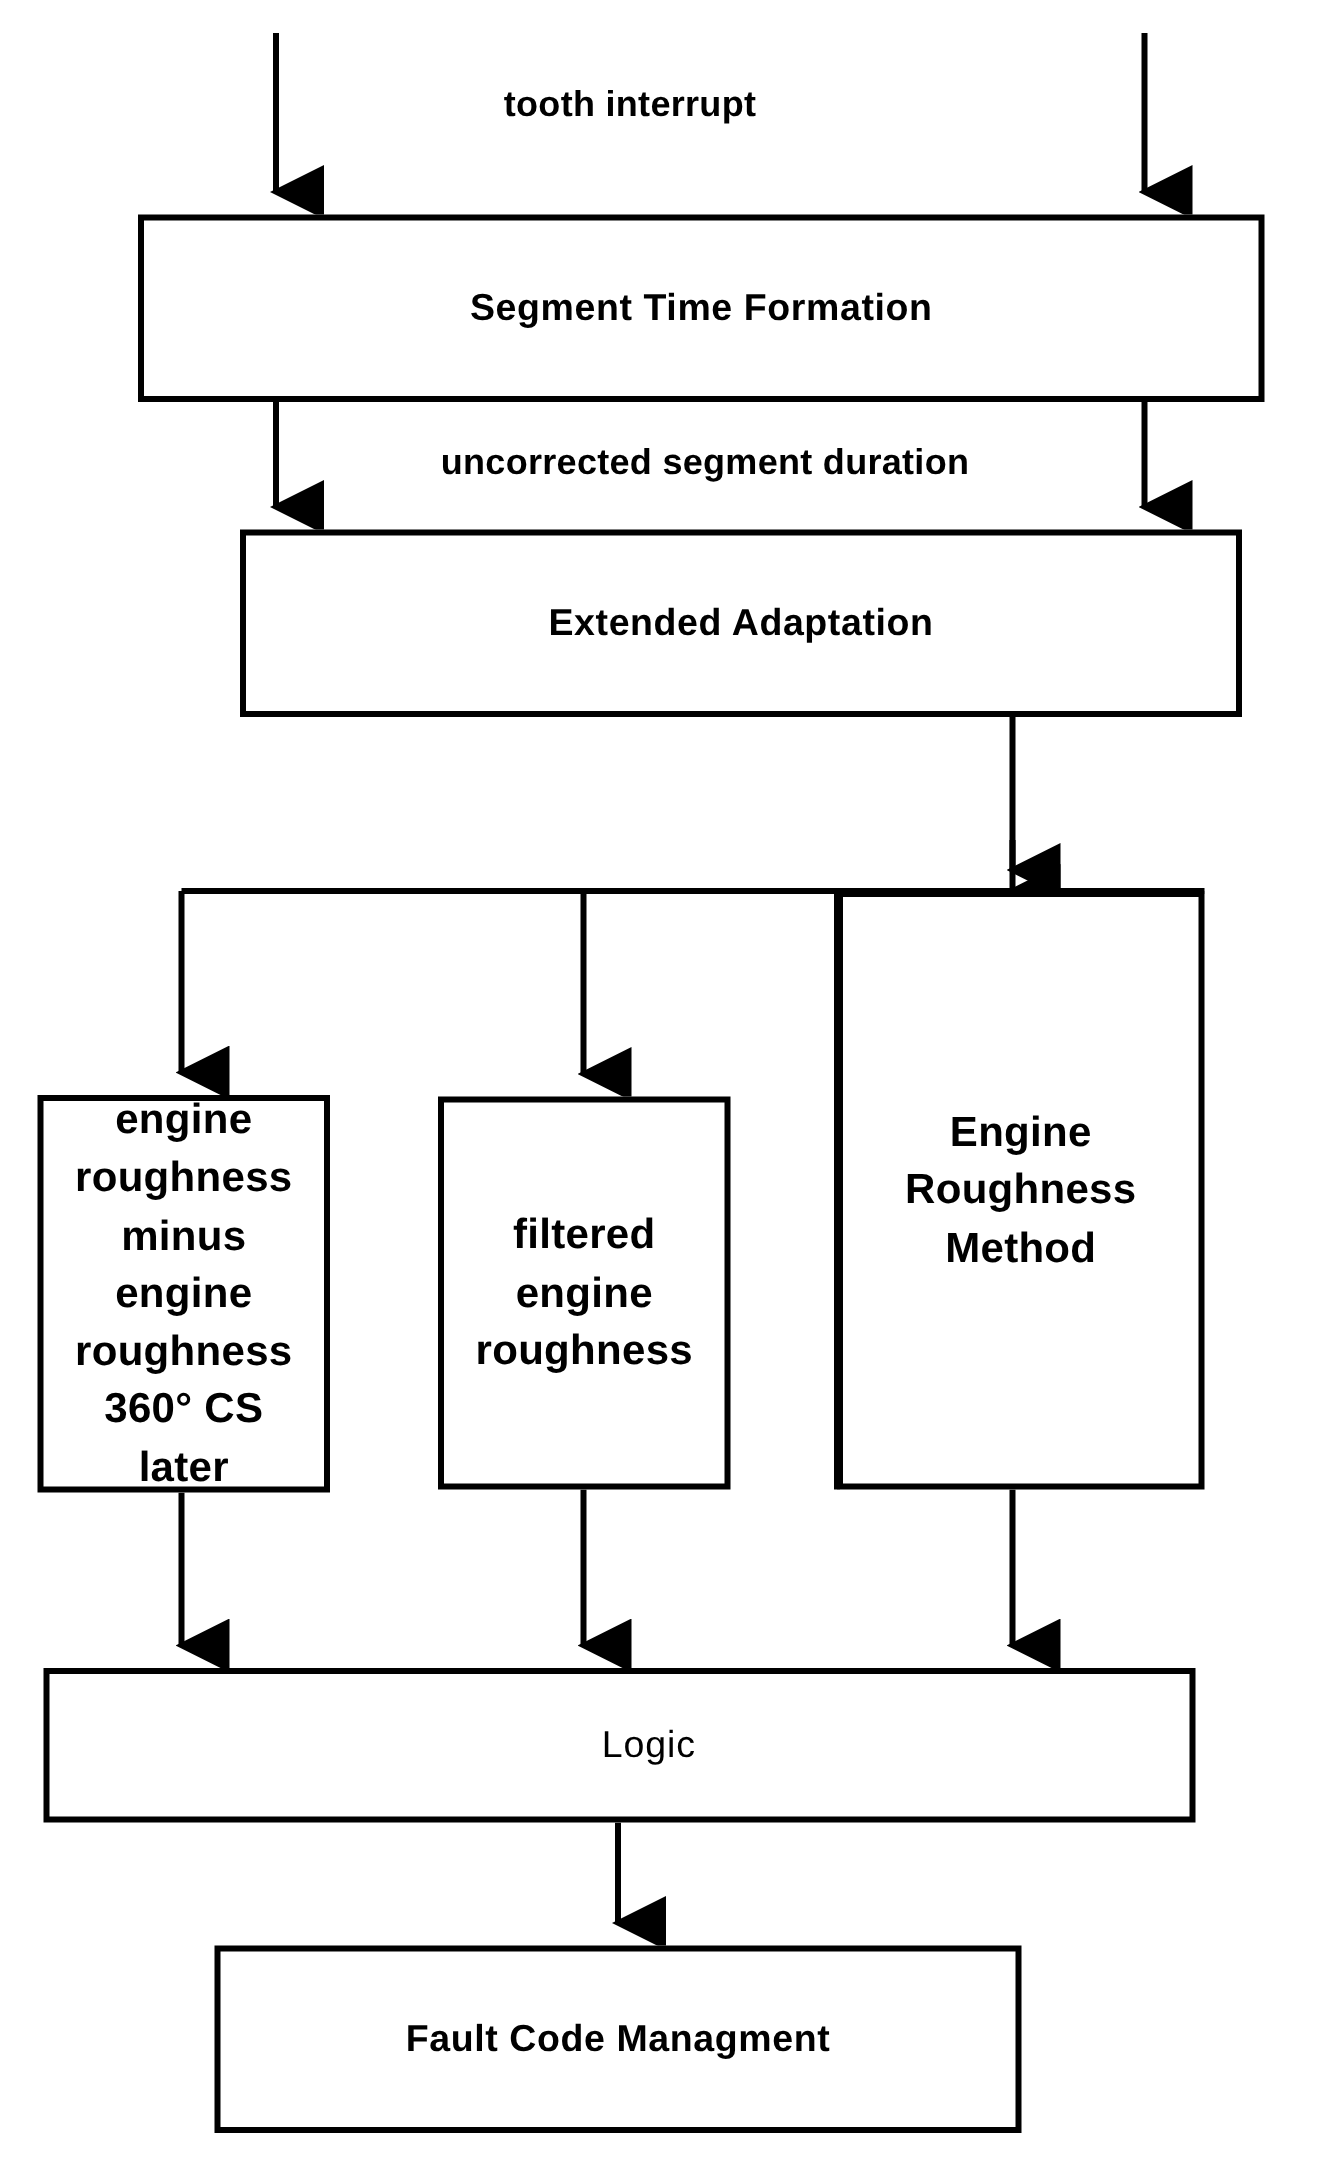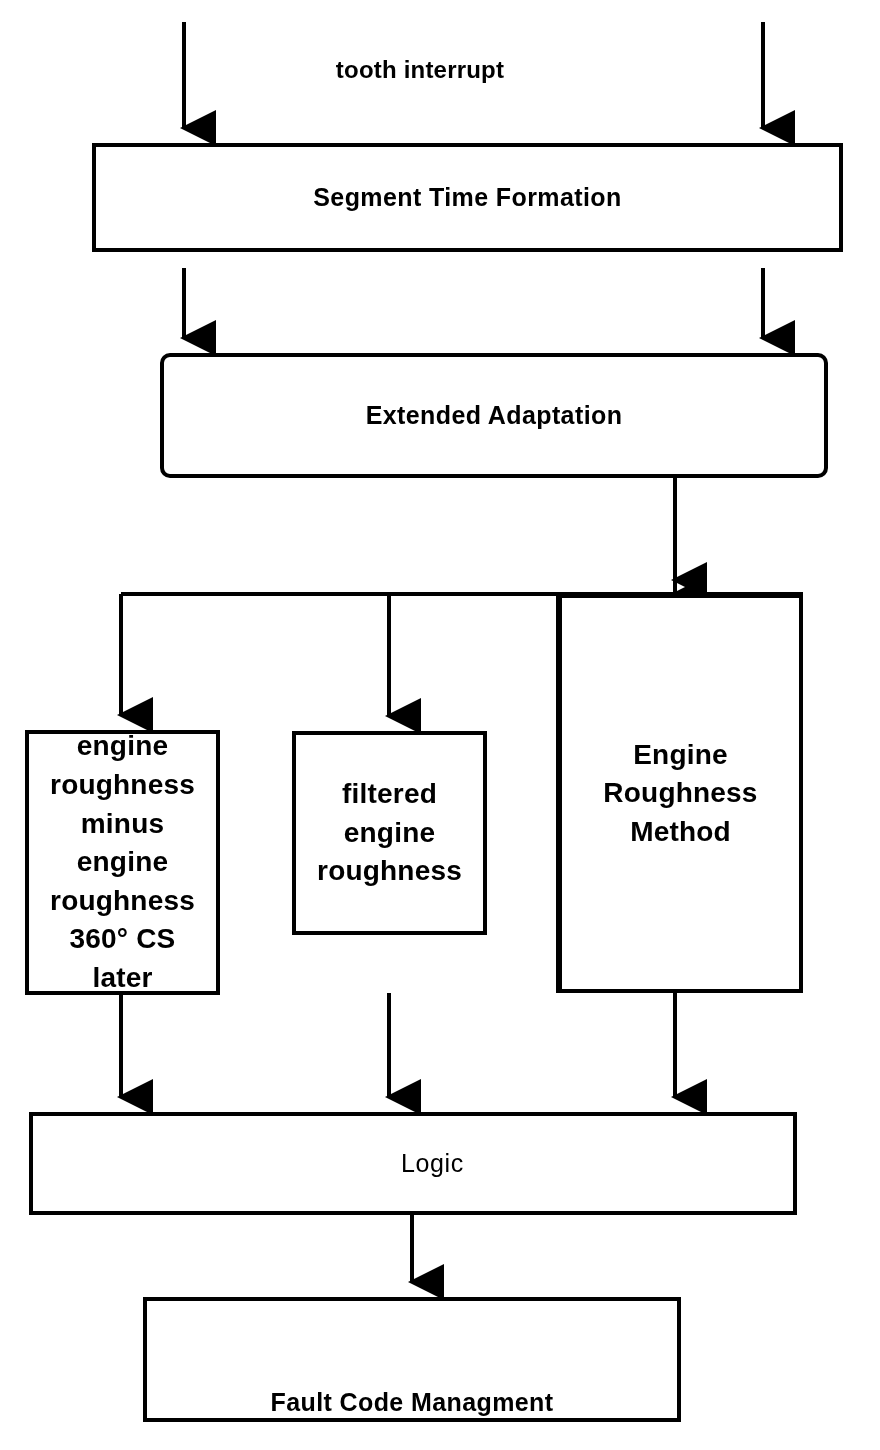--- a/index.html
+++ b/index.html
@@ -98,52 +98,53 @@
     <line x1="558" y1="594" x2="558" y2="993" stroke="#000000" stroke-width="4"></line>
 
     <line x1="121" y1="995" x2="121" y2="1097" stroke="#000000" stroke-width="4" marker-end="url(#arrowhead)"></line>
     <line x1="389" y1="993" x2="389" y2="1097" stroke="#000000" stroke-width="4" marker-end="url(#arrowhead)"></line>
     <line x1="675" y1="993" x2="675" y2="1097" stroke="#000000" stroke-width="4" marker-end="url(#arrowhead)"></line>
 
     <line x1="412" y1="1215" x2="412" y2="1282" stroke="#000000" stroke-width="4" marker-end="url(#arrowhead)"></line>
   </svg>
 
   <div class="edge-label" style="left:420px; top:70px; transform:translate(-50%,-50%);">tooth interrupt</div>
+  <div class="edge-label" style="left:470px; top:309px; transform:translate(-50%,-50%);">uncorrected segment duration</div>
 
-  <div class="node" style="left:92px; top:143px; width:751px; height:109px;">
+  <div class="node" style="left:92px; top:143px; width:751px; height:125px;">
     <span class="node-label lbl-wide">Segment Time Formation</span>
   </div>
 
-  <div class="node" style="left:160px; top:353px; width:668px; height:125px;border-radius:10px;">
+  <div class="node" style="left:160px; top:353px; width:668px; height:125px;">
     <span class="node-label lbl-wide">Extended Adaptation</span>
   </div>
 
   <div class="node" style="left:25px; top:730px; width:195px; height:265px;">
     <span class="node-label lbl-stack">engine
 roughness
 minus
 engine
 roughness
 360° CS
 later</span>
   </div>
 
-  <div class="node" style="left:292px; top:731px; width:195px; height:204px;">
+  <div class="node" style="left:292px; top:731px; width:195px; height:262px;">
     <span class="node-label lbl-stack">filtered
 engine
 roughness</span>
   </div>
 
   <div class="node" style="left:558px; top:594px; width:245px; height:399px;">
     <span class="node-label lbl-stack">Engine
 Roughness
 Method</span>
   </div>
 
   <div class="node" style="left:29px; top:1112px; width:768px; height:103px;">
     <span class="node-label lbl-logic">Logic</span>
   </div>
 
-  <div class="node" style="left:143px; top:1297px; width:538px; height:125px;align-items:flex-end;">
+  <div class="node" style="left:143px; top:1297px; width:538px; height:125px;">
     <span class="node-label lbl-wide">Fault Code Managment</span>
   </div>
 
 </div>
 
 </body></html>

